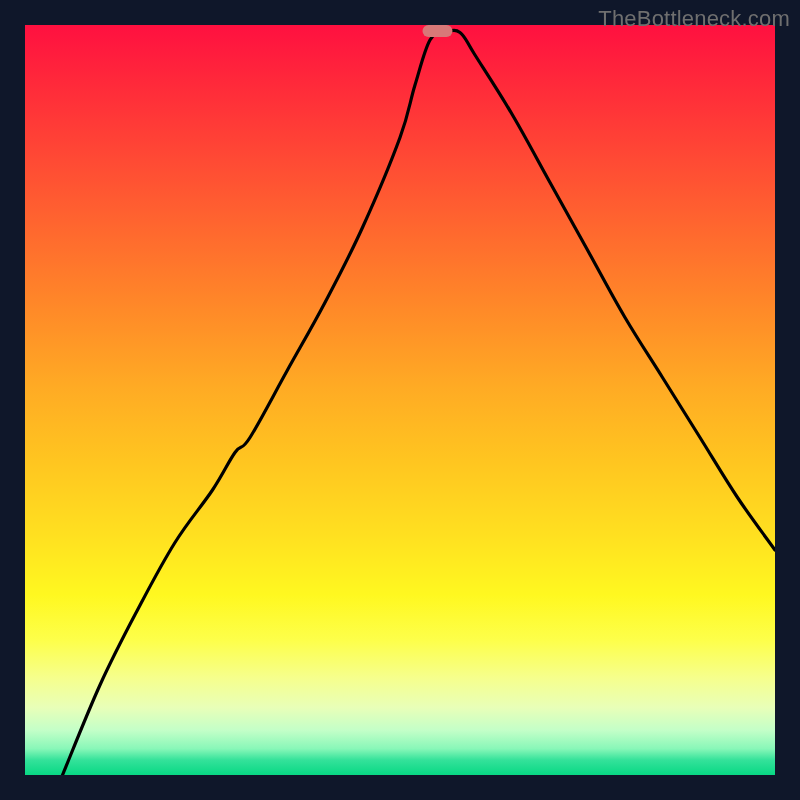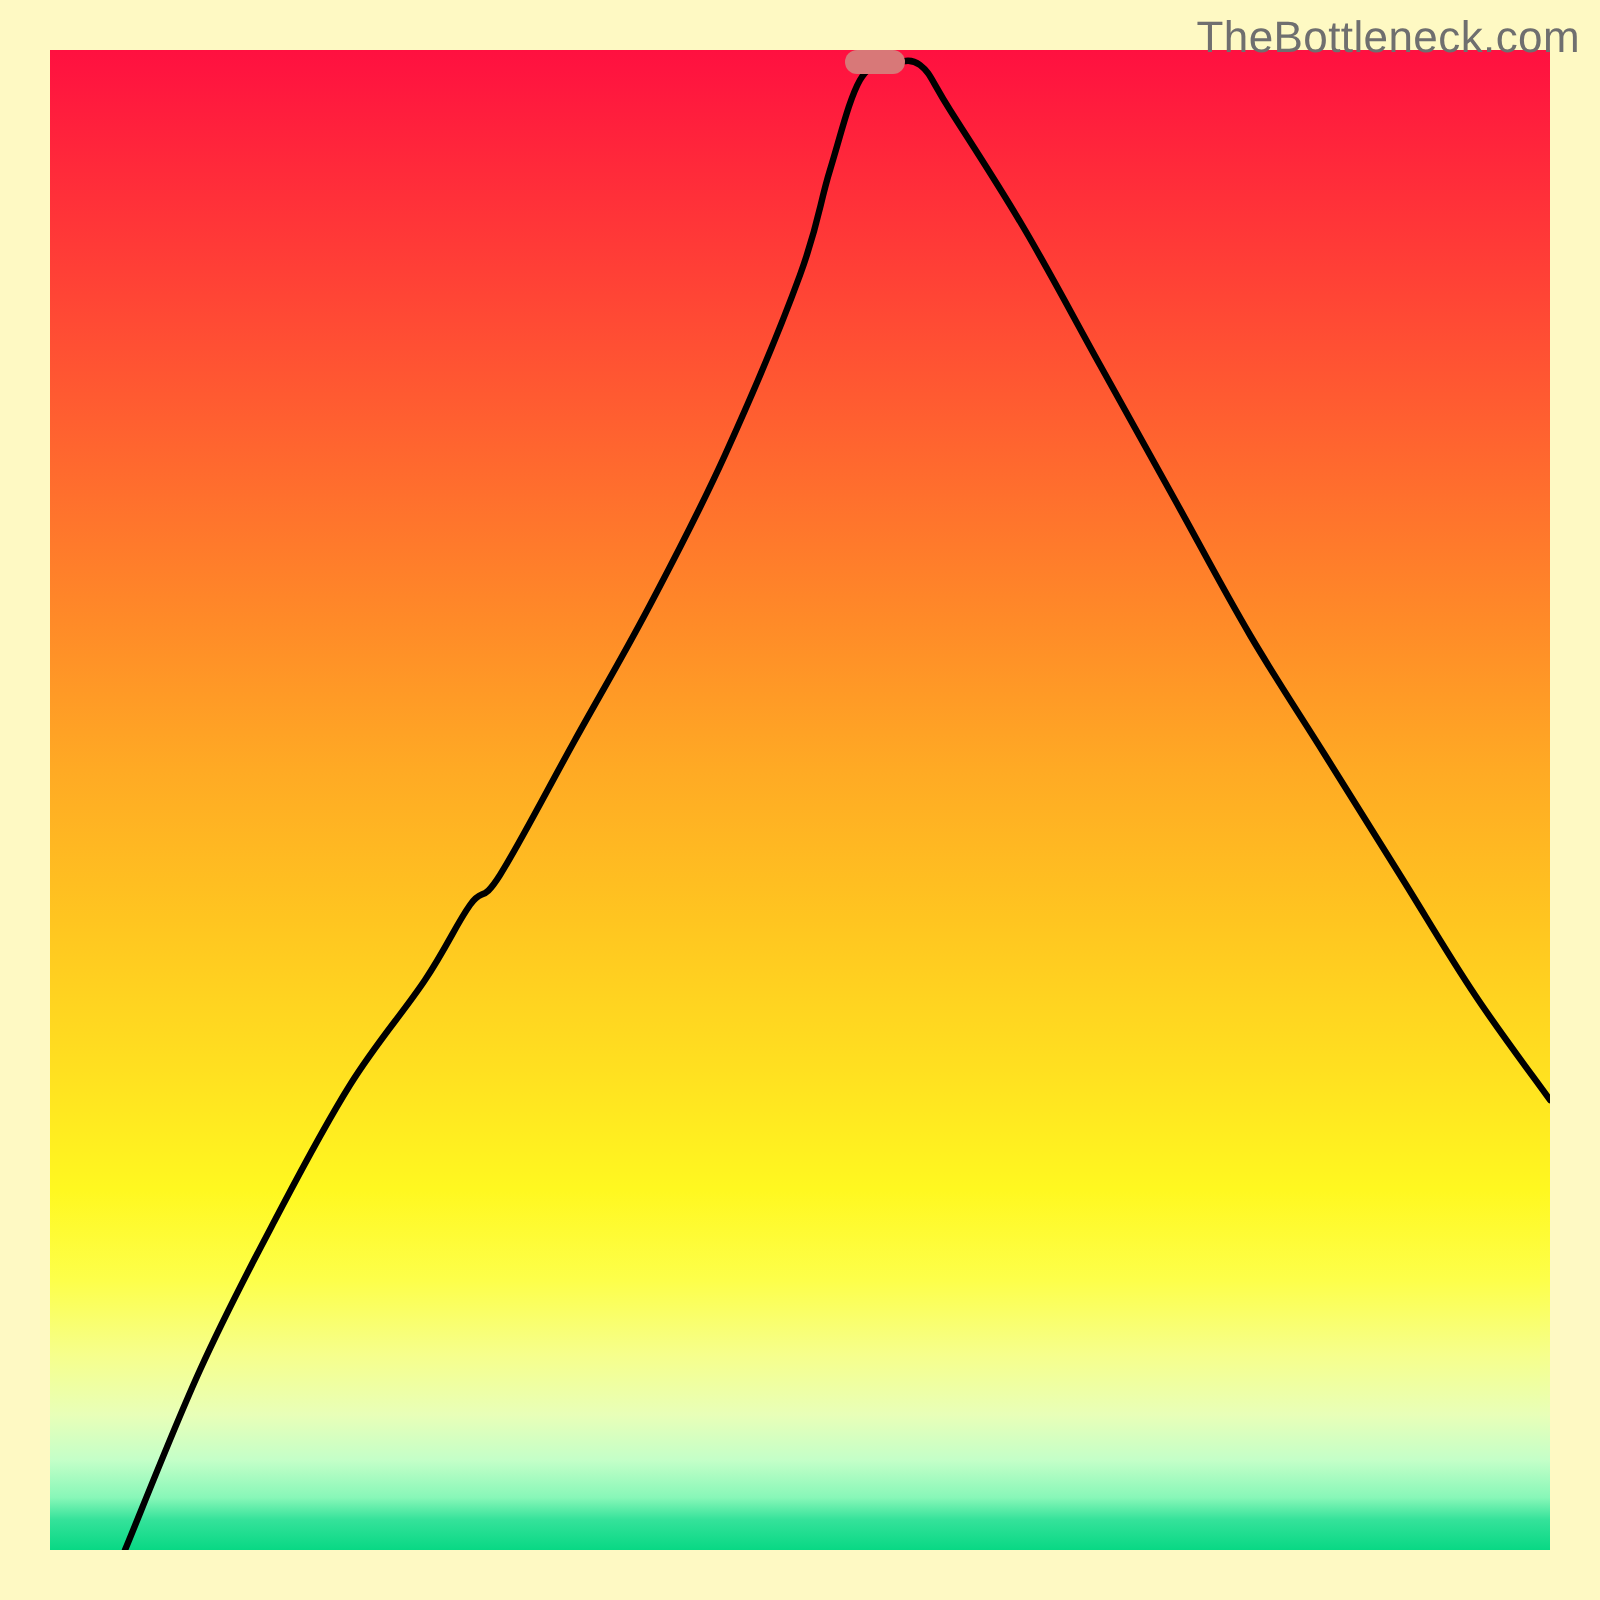--- a/index.html
+++ b/index.html
@@ -7,21 +7,21 @@
     padding: 0;
     width: 800px;
     height: 800px;
     background: #000;
     overflow: hidden;
   }
   .frame {
     position: relative;
     width: 800px;
     height: 800px;
-    background: #fef9c3;
+    background: #0f172a;
   }
   .plot-area {
     position: absolute;
     left: 25px;
     top: 25px;
     width: 750px;
     height: 750px;
     overflow: hidden;
   }
   .gradient {

